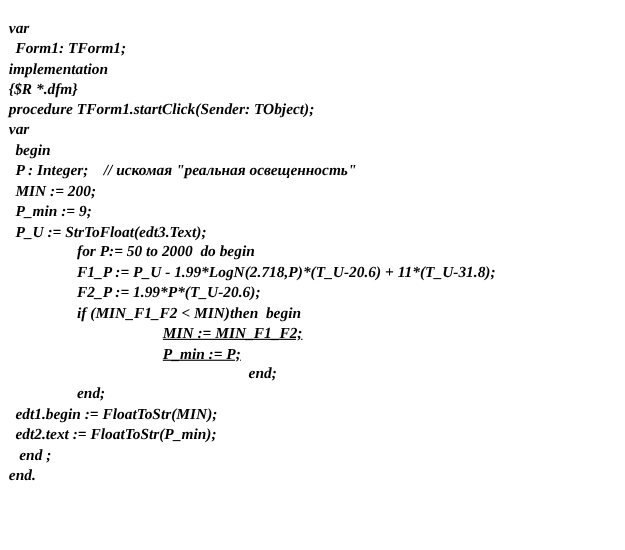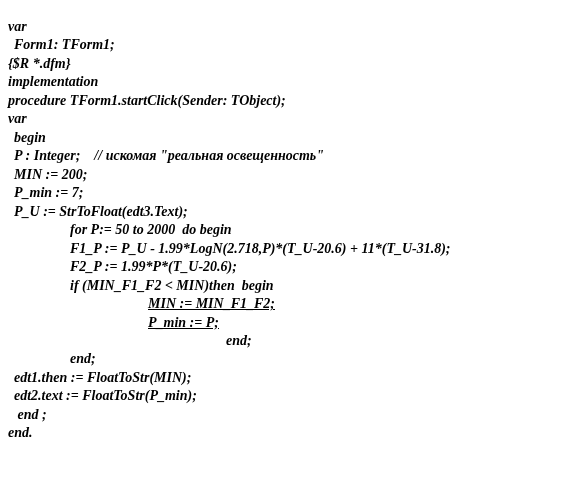--- a/index.html
+++ b/index.html
@@ -20,34 +20,34 @@
   .i2 { padding-left: 62px; font-style: italic; }
   .i3 { padding-left: 140px; text-decoration: underline; }
   .i4 { padding-left: 218px; }
 </style>
 </head>
 <body>
 
 <div id="code-block">
     <div class="line">var</div>
     <div class="line i1">Form1: TForm1;</div>
+    <div class="line">implementation</div>
     <div class="line">{$R *.dfm}</div>
-    <div class="line">implementation</div>
     <div class="line">procedure TForm1.startClick(Sender: TObject);</div>
     <div class="line">var</div>
     <div class="line i1">begin</div>
     <div class="line i1">P : Integer;    // искомая "реальная освещенность"</div>
     <div class="line i1">MIN := 200;</div>
-    <div class="line i1">P_min := 7;</div>
+    <div class="line i1">P_min := 9;</div>
     <div class="line i1">P_U := StrToFloat(edt3.Text);</div>
     <div class="line i2">for P:= 50 to 2000  do begin</div>
     <div class="line i2">F1_P := P_U - 1.99*LogN(2.718,P)*(T_U-20.6) + 11*(T_U-31.8);</div>
     <div class="line i2">F2_P := 1.99*P*(T_U-20.6);</div>
     <div class="line i2">if (MIN_F1_F2 &lt; MIN)then  begin</div>
     <div class="line i3">MIN := MIN_F1_F2;</div>
     <div class="line i3">P_min := P;</div>
     <div class="line i4">end;</div>
     <div class="line i2">end;</div>
-    <div class="line i1">edt1.then := FloatToStr(MIN);</div>
+    <div class="line i1">edt1.begin := FloatToStr(MIN);</div>
     <div class="line i1">edt2.text := FloatToStr(P_min);</div>
     <div class="line i1"> end ;</div>
     <div class="line">end.</div>
   </div>
 
 </body></html>

